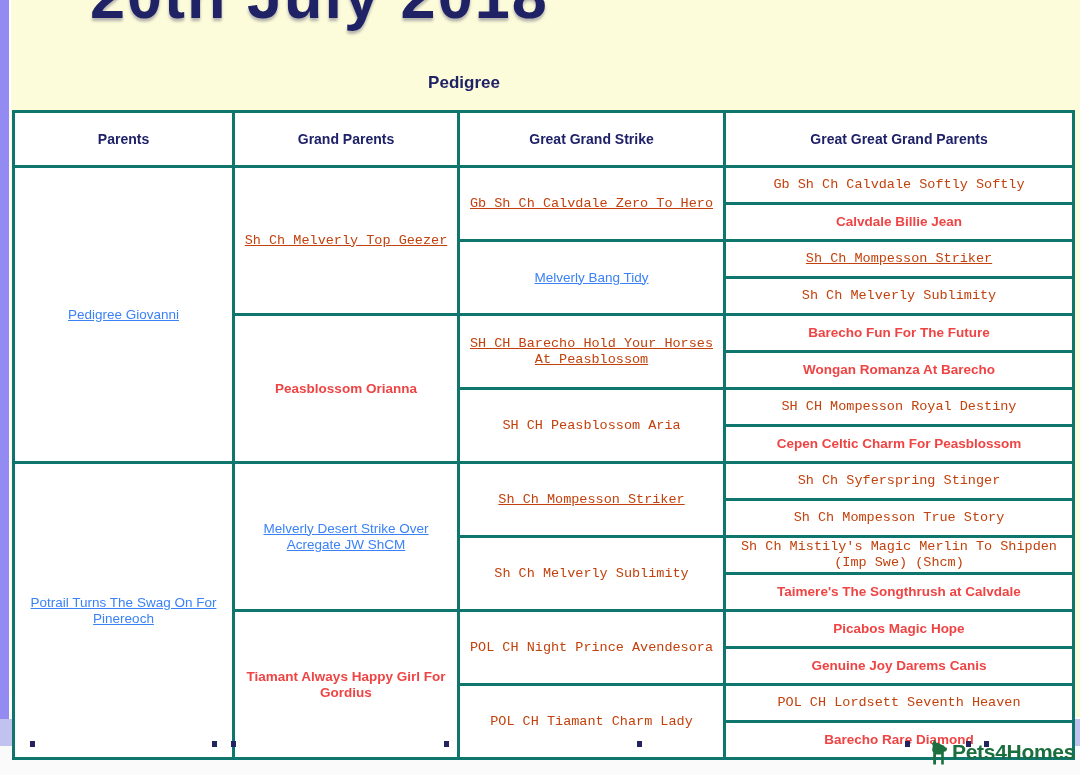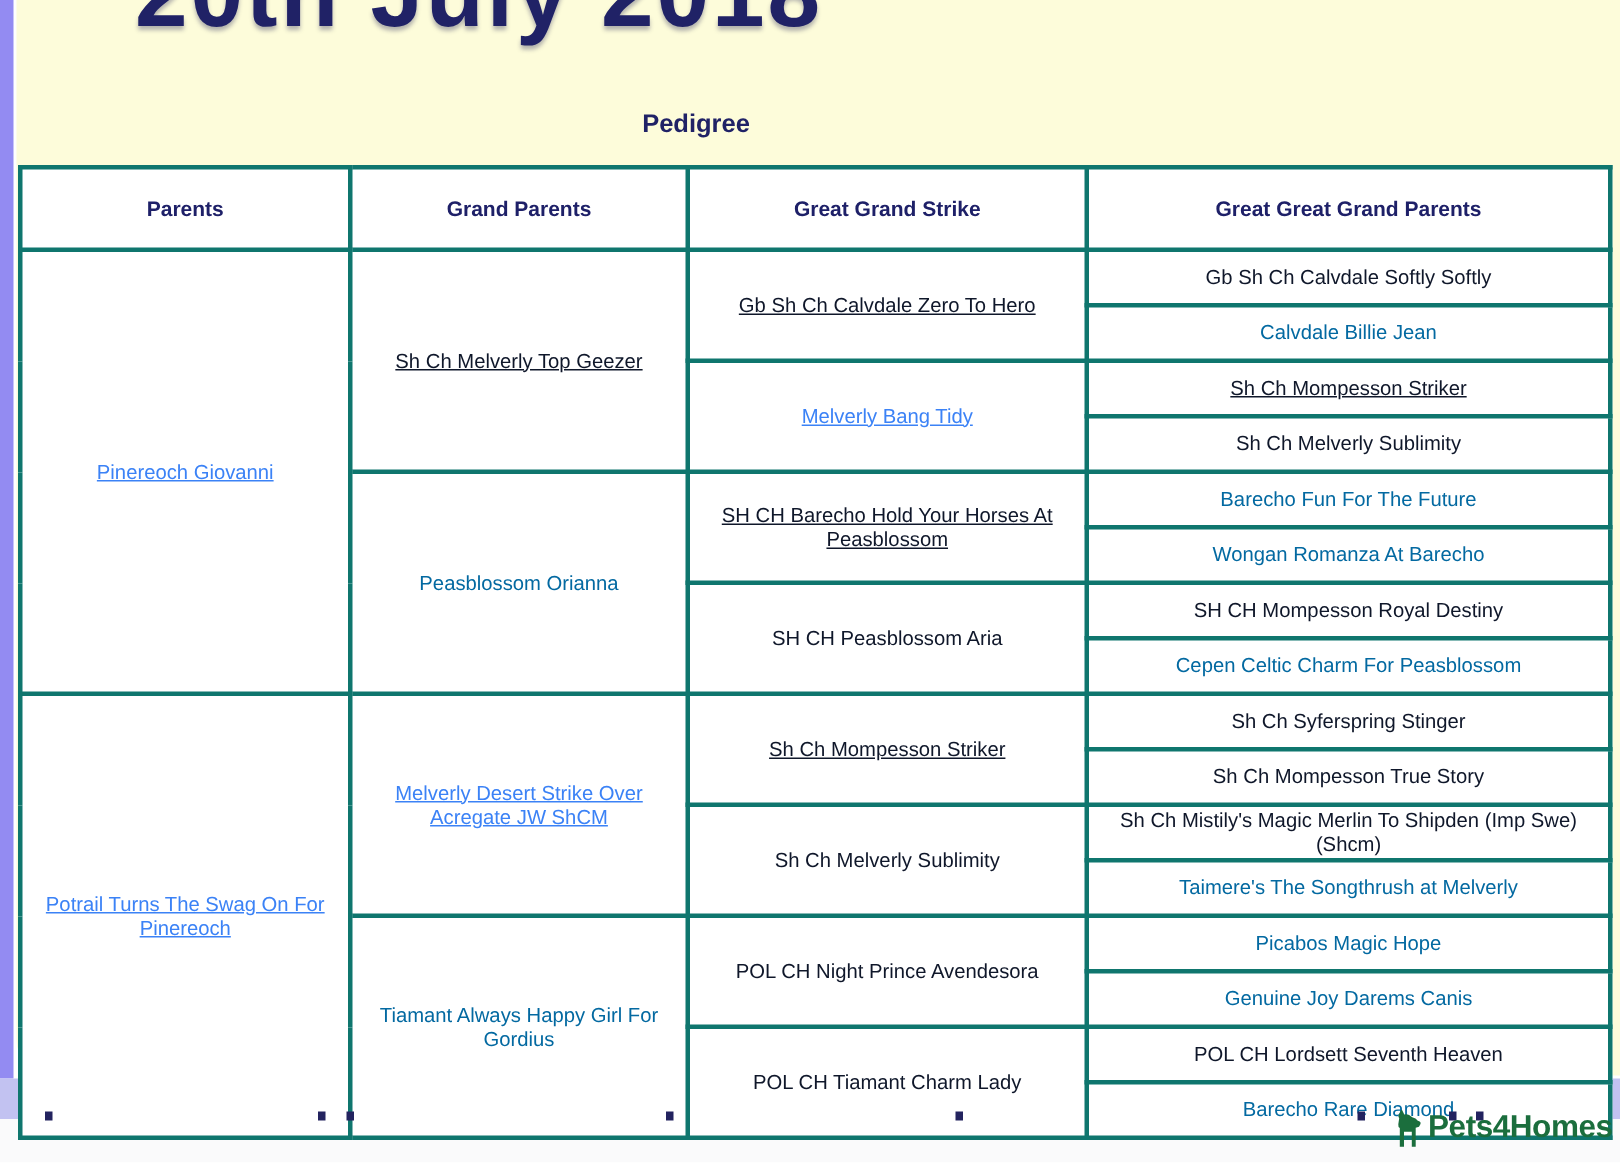--- a/index.html
+++ b/index.html
@@ -48,23 +48,23 @@
     text-align:center; vertical-align:middle;
     padding:1px 6px;
     font-size:13.5px; line-height:16px;
     overflow:hidden;
   }
   table.pedigree th {
     height:50px; font-size:14px; font-weight:bold; color:#1e2068;
     background:#ffffff;
   }
   table.pedigree td { height:32px; }
-  .c-red   { color:#0f172a; }
+  .c-red   { color:#c2410c;font-family:Liberation Mono, monospace; }
   .c-blue  { color:#3b82f6; }
-  .c-plain { color:#0369a1; }
+  .c-plain { color:#ef4444;font-weight:bold; }
   .u { text-decoration:underline; cursor:pointer; }
   .cut-dot {
     position:absolute; top:741px; width:5px; height:6px;
     background:#23235f;
   }
   .logo {
     position:absolute; left:931px; top:739px;
     display:flex; align-items:center; gap:4px;
   }
   .logo-text {
@@ -91,21 +91,21 @@
       <col style="width:349px">
   </colgroup>
   <tbody>
       <tr>
     <th>Parents</th>
     <th>Grand Parents</th>
     <th>Great Grand Strike</th>
     <th>Great Great Grand Parents</th>
   </tr>
   <tr>
-    <td rowspan="8" class="c-blue u">Pinereoch Giovanni</td>
+    <td rowspan="8" class="c-blue u">Pedigree Giovanni</td>
     <td rowspan="4" class="c-red u">Sh Ch Melverly Top Geezer</td>
     <td rowspan="2" class="c-red u">Gb Sh Ch Calvdale Zero To Hero</td>
     <td class="c-red">Gb Sh Ch Calvdale Softly Softly</td>
   </tr>
   <tr>
     <td class="c-plain">Calvdale Billie Jean</td>
   </tr>
   <tr>
     <td rowspan="2" class="c-blue u">Melverly Bang Tidy</td>
     <td class="c-red u">Sh Ch Mompesson Striker</td>
@@ -135,21 +135,21 @@
     <td class="c-red">Sh Ch Syferspring Stinger</td>
   </tr>
   <tr>
     <td class="c-red">Sh Ch Mompesson True Story</td>
   </tr>
   <tr>
     <td rowspan="2" class="c-red">Sh Ch Melverly Sublimity</td>
     <td class="c-red">Sh Ch Mistily's Magic Merlin To Shipden (Imp Swe) (Shcm)</td>
   </tr>
   <tr>
-    <td class="c-plain">Taimere's The Songthrush at Melverly</td>
+    <td class="c-plain">Taimere's The Songthrush at Calvdale</td>
   </tr>
   <tr>
     <td rowspan="4" class="c-plain">Tiamant Always Happy Girl For Gordius</td>
     <td rowspan="2" class="c-red">POL CH Night Prince Avendesora</td>
     <td class="c-plain">Picabos Magic Hope</td>
   </tr>
   <tr>
     <td class="c-plain">Genuine Joy Darems Canis</td>
   </tr>
   <tr>

